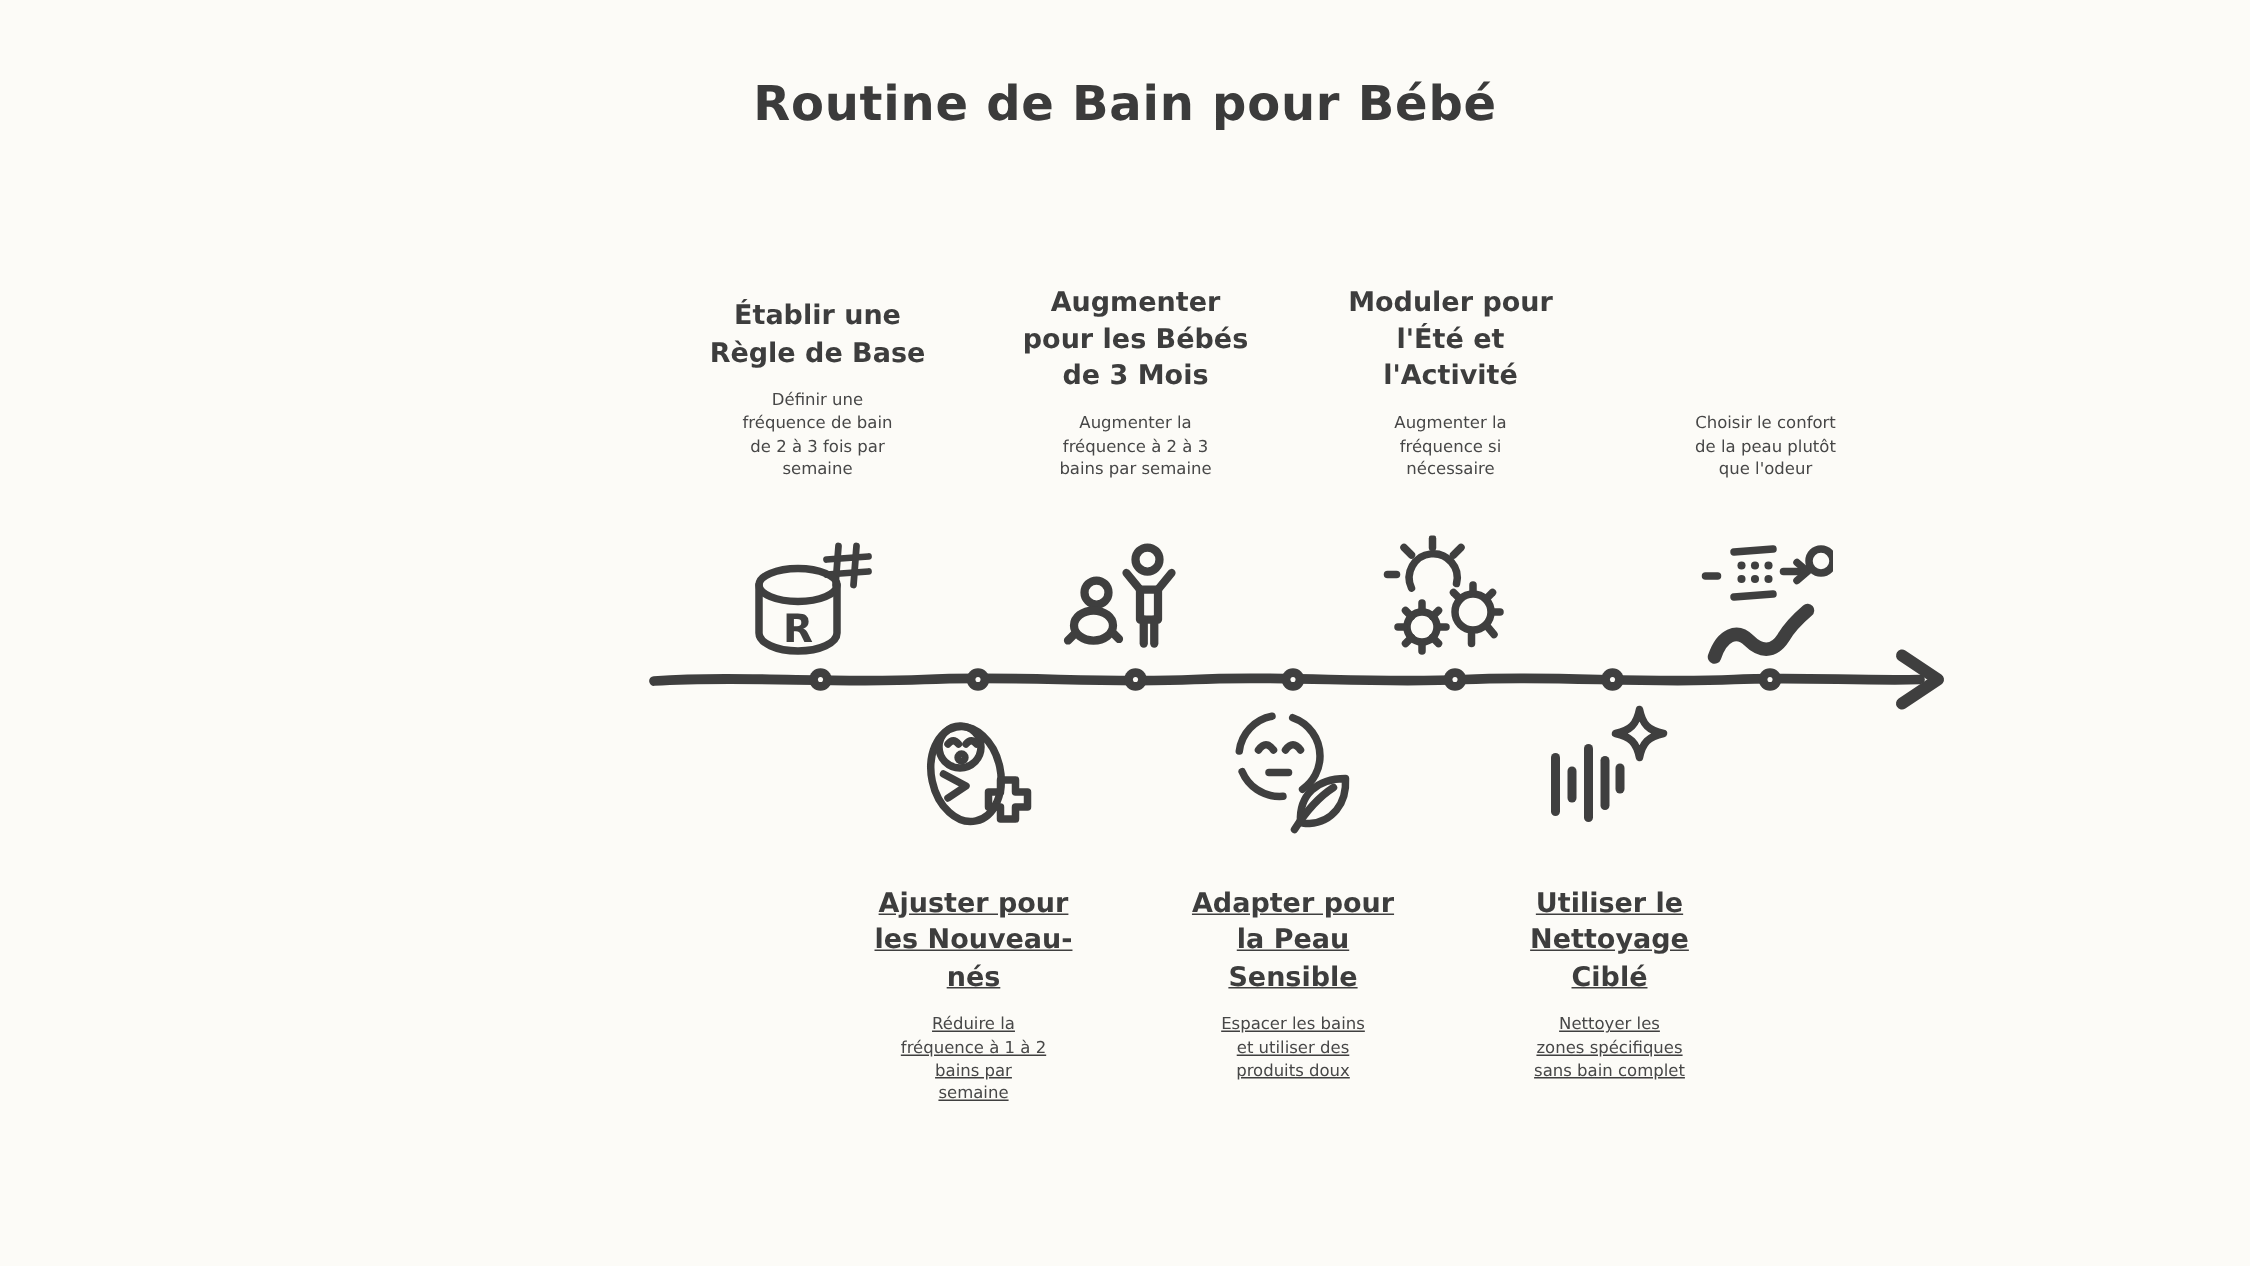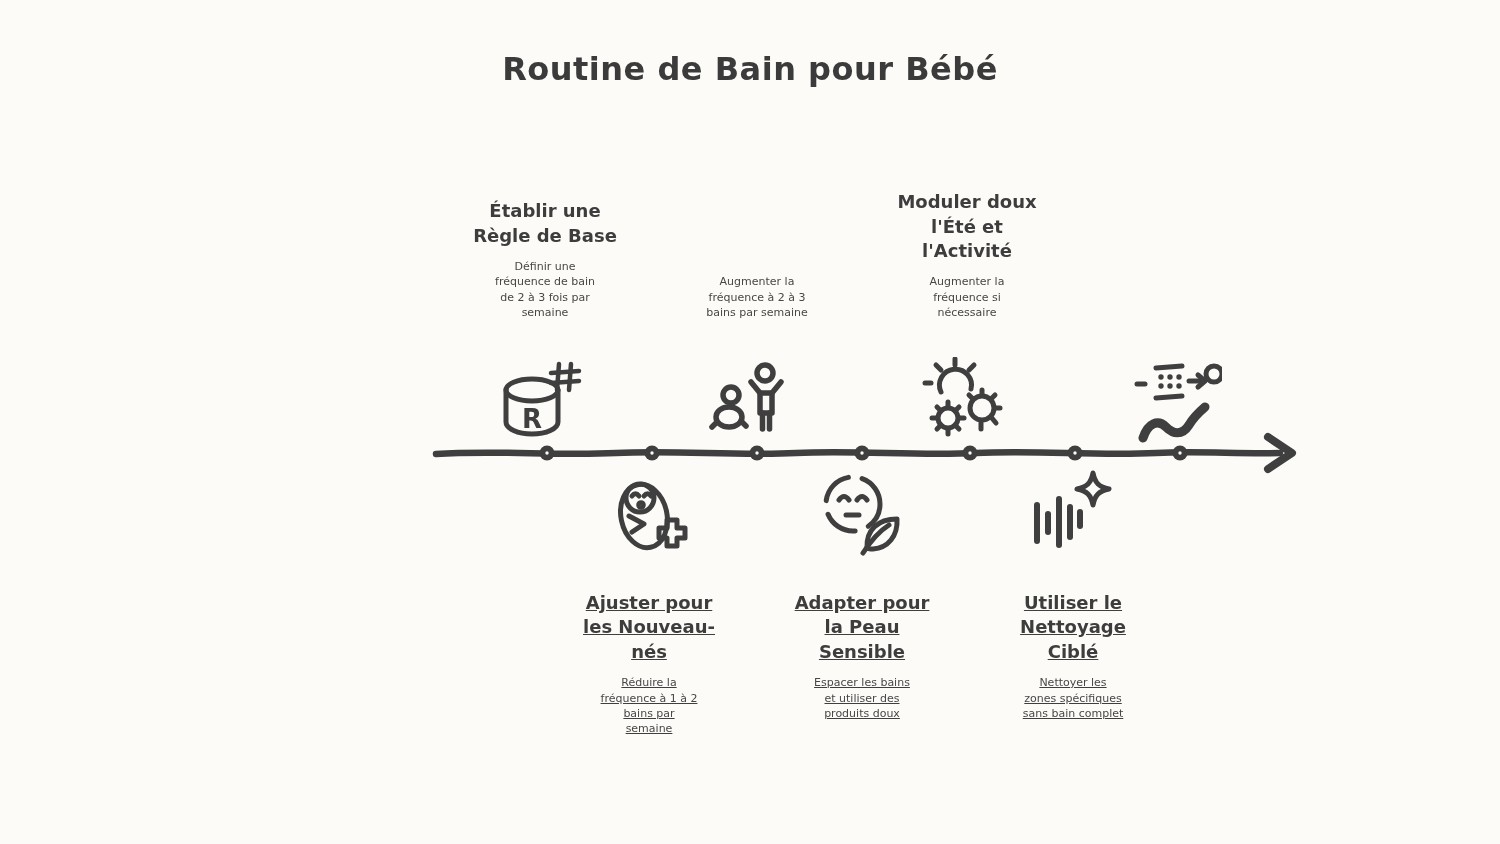--- a/index.html
+++ b/index.html
@@ -73,33 +73,39 @@
 
   <div class="step top" style="left:318px">
     <div class="heading">Établir une
 Règle de Base</div>
     <div class="body">Définir une
 fréquence de bain
 de 2 à 3 fois par
 semaine</div>
   </div>
   <div class="step top" style="left:530px">
+    <div class="heading">Augmenter
+pour les Bébés
+de 3 Mois</div>
     <div class="body">Augmenter la
 fréquence à 2 à 3
 bains par semaine</div>
   </div>
   <div class="step top" style="left:740px">
-    <div class="heading">Moduler doux
+    <div class="heading">Moduler pour
 l'Été et
 l'Activité</div>
     <div class="body">Augmenter la
 fréquence si
 nécessaire</div>
   </div>
   <div class="step top" style="left:950px">
+    <div class="body">Choisir le confort
+de la peau plutôt
+que l'odeur</div>
   </div>
 
   <div class="step bottom" style="left:422px">
     <div class="heading">Ajuster pour
 les Nouveau-
 nés</div>
     <div class="body">Réduire la
 fréquence à 1 à 2
 bains par
 semaine</div>

